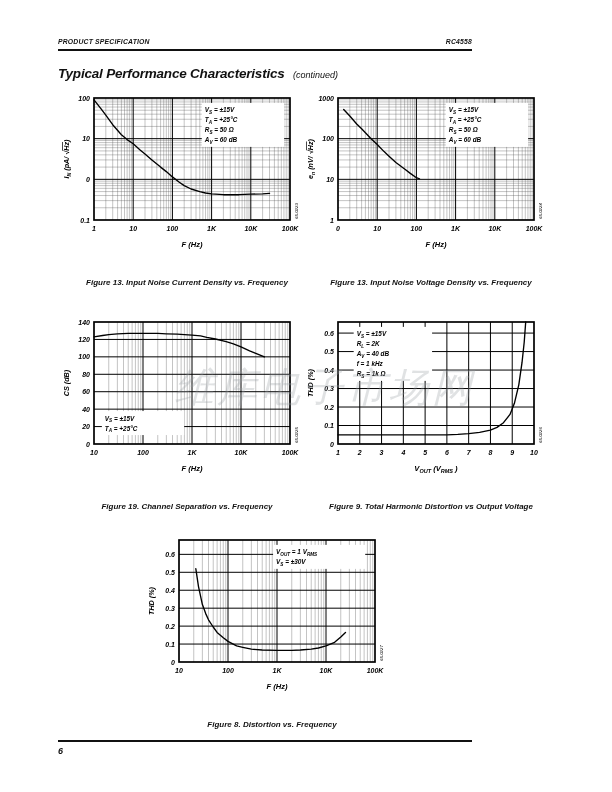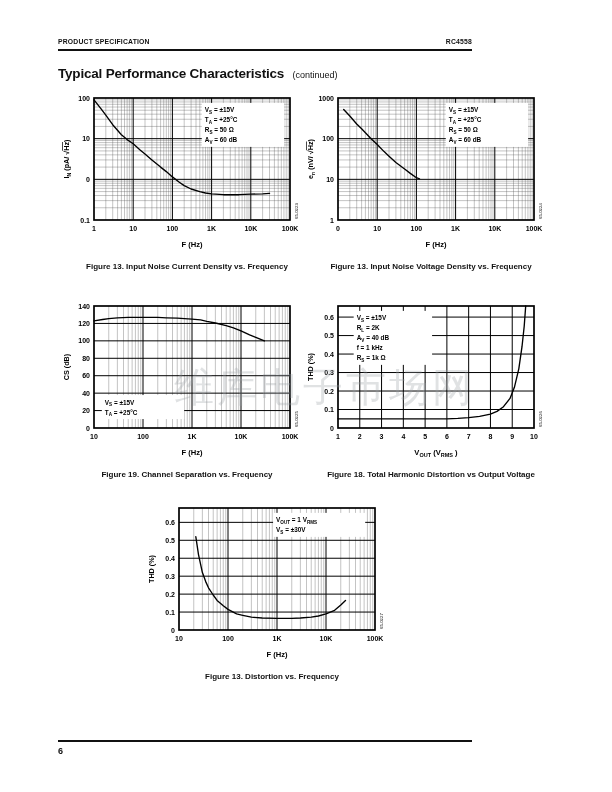--- a/index.html
+++ b/index.html
@@ -1,32 +1,32 @@
 <!DOCTYPE html>
 <html><head>
 <meta charset="utf-8">
 <style>
   html,body{margin:0;padding:0;}
   body{width:612px;height:792px;background:#fff;position:relative;overflow:hidden;
        font-family:"Liberation Sans", sans-serif;color:#111;}
-  .page{position:relative;width:526px;height:792px;}
+  .page{position:relative;width:526px;height:792px;font-style:italic;}
   .content{padding:38px 54px 0 58px;}
   .header{display:flex;justify-content:space-between;font-size:6.8px;font-weight:bold;
           letter-spacing:.2px;}
   .hrule{border-top:2px solid #111;margin-top:4px;}
   .title-row{margin:13px 0 8px 0;}
   .title-main{font-size:13.5px;font-weight:bold;letter-spacing:-0.2px;}
   .title-cont{font-size:9px;font-weight:normal;margin-left:4px;}
   .row{display:flex;justify-content:space-between;}
   .row2{margin-top:27px;}
   .row3{margin-top:21px;justify-content:center;}
   figure.chart{margin:0;width:244px;display:flex;flex-direction:column;}
   svg.plot{width:244px;height:168px;display:block;}
   svg.plot text{font-family:"Liberation Sans", sans-serif;fill:#000;}
-  figcaption.caption{font-size:8px;font-weight:bold;margin-top:4px;text-align:center;
+  figcaption.caption{font-size:8px;font-weight:bold;margin-top:20px;text-align:center;
                      padding-left:14px;white-space:nowrap;}
   .watermark{position:absolute;left:174px;top:360px;font-size:40px;letter-spacing:3px;
              color:#9aa0a6;opacity:.30;z-index:9;pointer-events:none;user-select:none;}
   .footer{position:absolute;left:58px;right:54px;top:740px;}
   .footer .hrule{margin-top:0;}
   .pagenum{font-size:9px;font-weight:bold;margin-top:4px;}
 </style>
 </head>
 <body>
 
@@ -342,21 +342,21 @@
             <text x="32" y="114.11515151515151" text-anchor="end" font-size="7" font-weight="bold">0.1</text>
             <text x="32" y="95.63030303030303" text-anchor="end" font-size="7" font-weight="bold">0.2</text>
             <text x="32" y="77.14545454545454" text-anchor="end" font-size="7" font-weight="bold">0.3</text>
             <text x="32" y="58.660606060606064" text-anchor="end" font-size="7" font-weight="bold">0.4</text>
             <text x="32" y="40.17575757575758" text-anchor="end" font-size="7" font-weight="bold">0.5</text>
             <text x="32" y="21.690909090909095" text-anchor="end" font-size="7" font-weight="bold">0.6</text>
             <text x="134" y="157" text-anchor="middle" font-size="7.6" font-weight="bold"><tspan>V</tspan><tspan dy="1.9" font-size="5.5">OUT</tspan><tspan dy="-1.9"> (V</tspan><tspan dy="1.9" font-size="5.5">RMS</tspan><tspan dy="-1.9"> )</tspan></text>
             <text x="11" y="69" text-anchor="middle" font-size="7.2" font-weight="bold" transform="rotate(-90 11 69)"><tspan>THD (%)</tspan></text>
             <text x="240" y="129" font-size="4.3" fill="#222" transform="rotate(-90 240 129)">65-0226</text>
           </svg>
-        <figcaption class="caption">Figure 18. Total Harmonic Distortion vs Output Voltage</figcaption>
+        <figcaption class="caption">Figure 9. Total Harmonic Distortion vs Output Voltage</figcaption>
       </figure>
     </div>
 
     <div class="row row3">
       <figure class="chart">
         <svg class="plot" viewBox="0 0 244 168">
             <line x1="50.75046978753507" y1="8" x2="50.75046978753507" y2="130" stroke="#555" stroke-width="0.35"></line>
             <line x1="59.37894148126345" y1="8" x2="59.37894148126345" y2="130" stroke="#555" stroke-width="0.35"></line>
             <line x1="65.50093957507015" y1="8" x2="65.50093957507015" y2="130" stroke="#555" stroke-width="0.35"></line>
             <line x1="70.2495302124649" y1="8" x2="70.2495302124649" y2="130" stroke="#555" stroke-width="0.35"></line>
@@ -411,21 +411,21 @@
             <text x="32" y="114.65882352941176" text-anchor="end" font-size="7" font-weight="bold">0.1</text>
             <text x="32" y="96.71764705882353" text-anchor="end" font-size="7" font-weight="bold">0.2</text>
             <text x="32" y="78.7764705882353" text-anchor="end" font-size="7" font-weight="bold">0.3</text>
             <text x="32" y="60.83529411764706" text-anchor="end" font-size="7" font-weight="bold">0.4</text>
             <text x="32" y="42.89411764705883" text-anchor="end" font-size="7" font-weight="bold">0.5</text>
             <text x="32" y="24.95294117647061" text-anchor="end" font-size="7" font-weight="bold">0.6</text>
             <text x="134" y="157" text-anchor="middle" font-size="7.6" font-weight="bold"><tspan>F (Hz)</tspan></text>
             <text x="11" y="69" text-anchor="middle" font-size="7.2" font-weight="bold" transform="rotate(-90 11 69)"><tspan>THD (%)</tspan></text>
             <text x="240" y="129" font-size="4.3" fill="#222" transform="rotate(-90 240 129)">65-0227</text>
           </svg>
-        <figcaption class="caption">Figure 13. Distortion vs. Frequency</figcaption>
+        <figcaption class="caption">Figure 8. Distortion vs. Frequency</figcaption>
       </figure>
     </div>
   </div>
 
   <div class="watermark">维库电子市场网</div>
 
   <div class="footer">
     <div class="hrule"></div>
     <div class="pagenum">6</div>
   </div>

